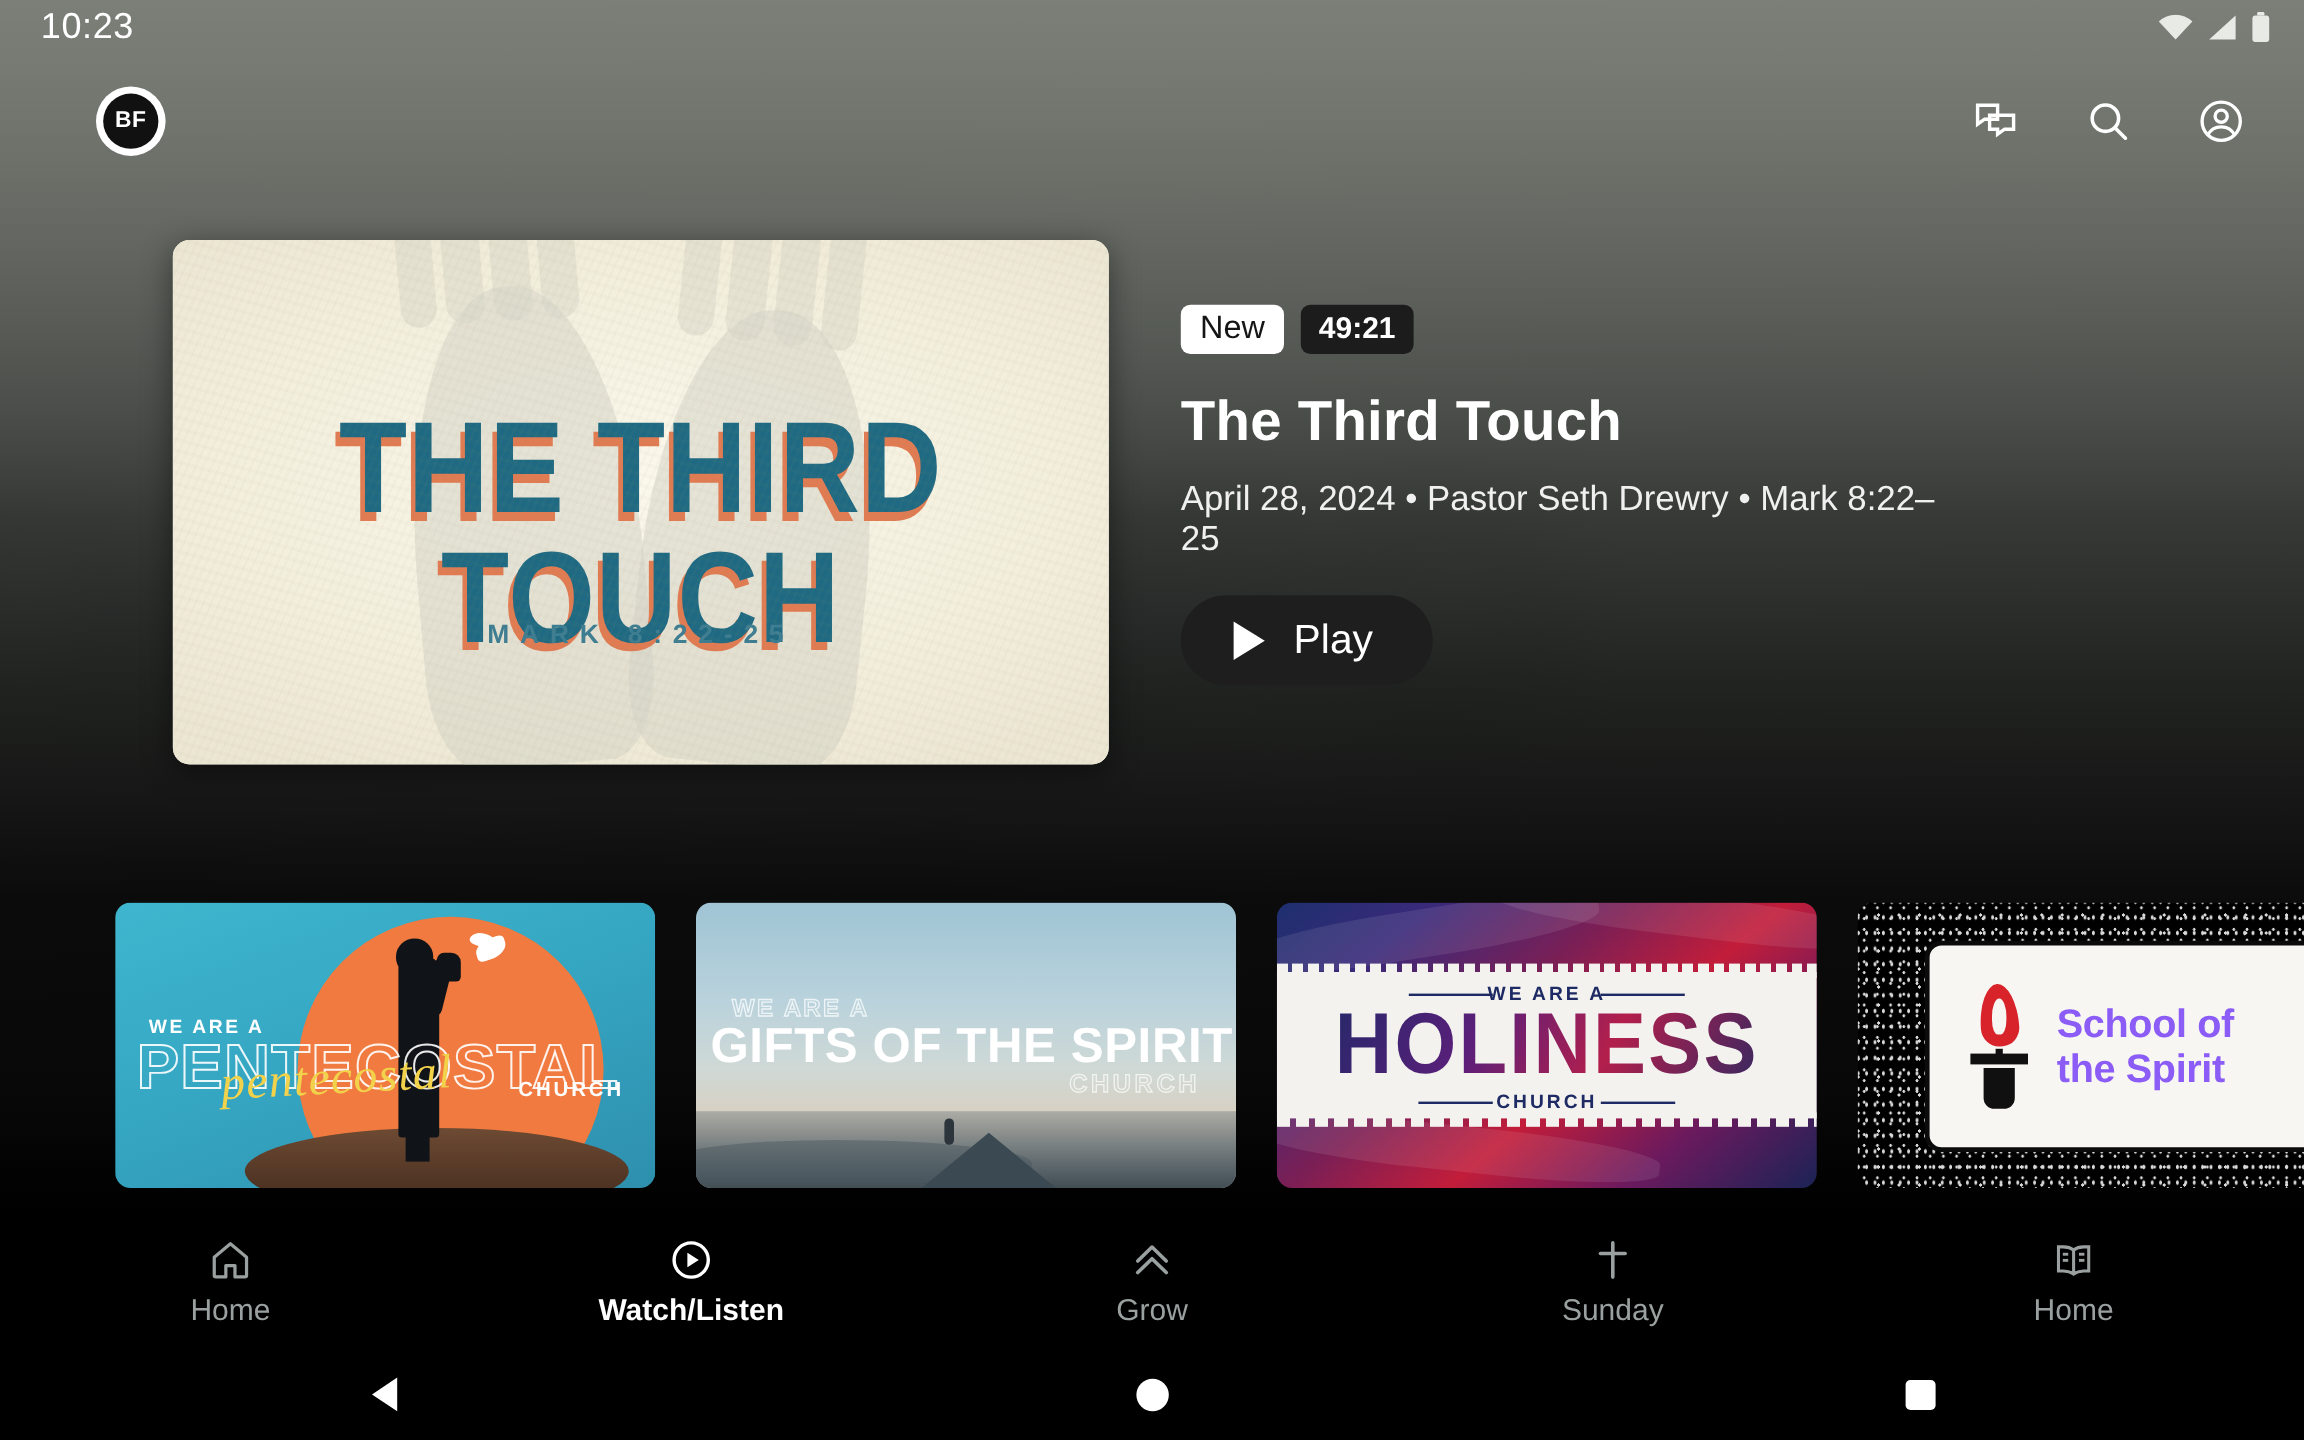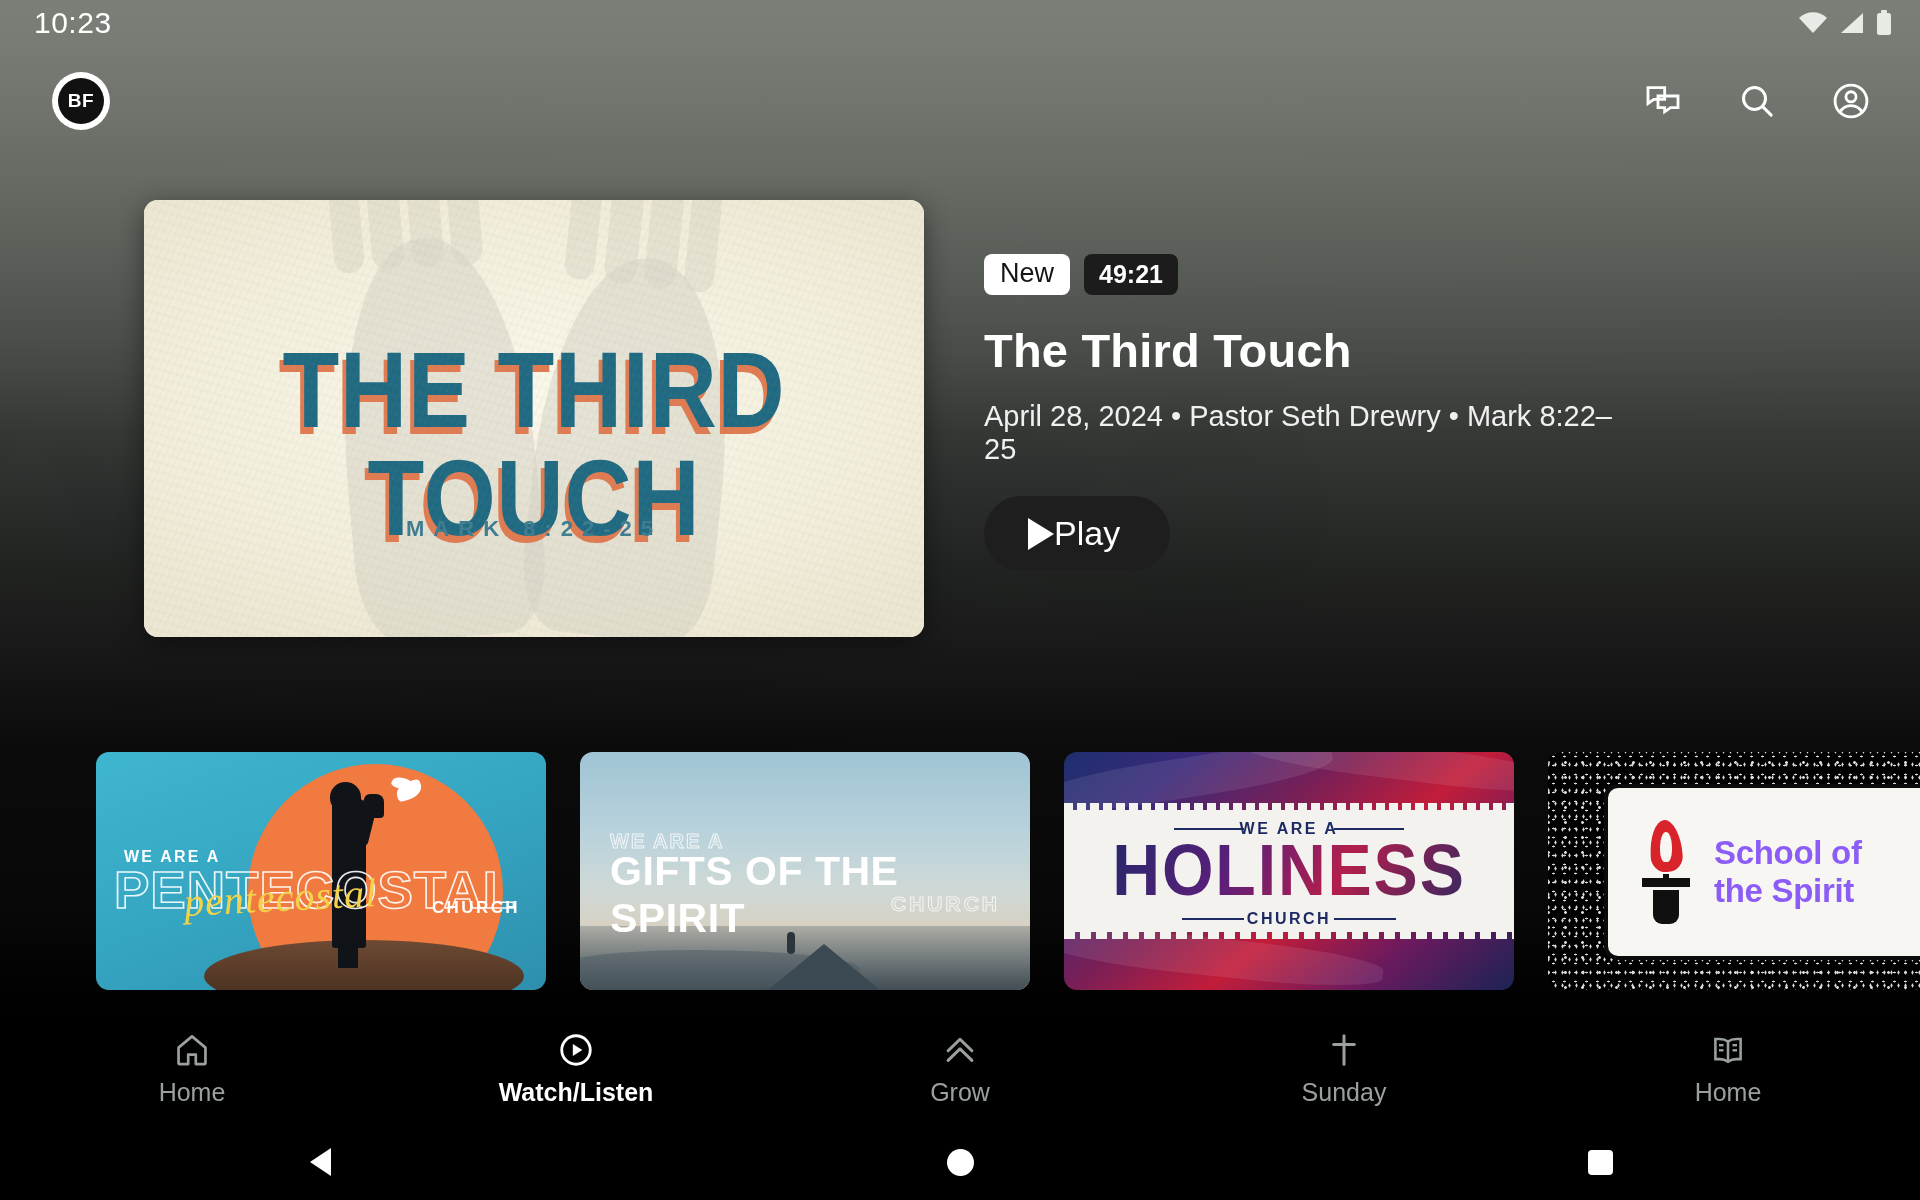--- a/index.html
+++ b/index.html
@@ -67,21 +67,21 @@
     padding:0 28px 0 34px; z-index:40;
   }
   .status-time { color:#fff; font-size:30px; font-weight:400; letter-spacing:.5px; }
   .status-icons { display:flex; align-items:center; gap:11px; }
   .status-icons svg { display:block; }
 
   
   .appbar {
     position:absolute; left:0; top:46px; width:1920px; height:110px;
     display:flex; align-items:center; justify-content:space-between;
-    padding:0 46px 0 52px; z-index:35;
+    padding:0 46px 0 80px; z-index:35;
   }
   .brand-logo {
     width:58px; height:58px; border-radius:50%;
     background:#fff; display:flex; align-items:center; justify-content:center;
     flex:none;
   }
   .brand-logo-inner {
     width:46px; height:46px; border-radius:50%; background:#111;
     display:flex; align-items:center; justify-content:center;
     color:#fff; font-size:19px; font-weight:700; letter-spacing:.5px;
@@ -158,21 +158,21 @@
     padding:8px 15px; border-radius:8px; line-height:1;
   }
   .hero-title {
     color:#fff; font-size:47px; font-weight:700; letter-spacing:.2px;
     margin-bottom:22px;
   }
   .hero-meta {
     color:#f0f0f0; font-size:29px; font-weight:400; margin-bottom:30px;
   }
   .play-btn {
-    display:inline-flex; align-items:center; 
+    display:inline-flex; align-items:center; gap:24px;
     background:#1e1e1e; border:none; border-radius:48px;
     padding:18px 50px 18px 44px; cursor:pointer;
   }
   .play-tri {
     width:0; height:0; border-left:26px solid #fff;
     border-top:16px solid transparent; border-bottom:16px solid transparent;
   }
   .play-label { color:#fff; font-size:34px; font-weight:400; }
 
   
@@ -223,21 +223,21 @@
   .c2-bg { position:absolute; inset:0; background:linear-gradient(180deg,#9fc4d4 0%, #b9d2dc 34%, #cfd9d6 58%, #d9cfc0 76%, #b6bfc0 100%); }
   .c2-ridge { position:absolute; left:0; right:0; bottom:0; height:64px;
     background:linear-gradient(180deg, rgba(86,104,112,.35), rgba(46,58,66,.85)); }
   .c2-ridge2 { position:absolute; left:-20px; bottom:4px; width:300px; height:36px;
     background:rgba(70,86,96,.45); border-radius:50% 60% 0 0; }
   .c2-peak { position:absolute; left:188px; bottom:0; width:0; height:0;
     border-left:56px solid transparent; border-right:56px solid transparent; border-bottom:46px solid #3b4a52; }
   .c2-person { position:absolute; left:207px; bottom:36px; width:8px; height:22px; background:#2b353b; border-radius:4px; }
   .c2-weare { position:absolute; left:30px; top:78px; font-size:20px; font-weight:700; letter-spacing:2px;
     color:transparent; -webkit-text-stroke:1.1px rgba(255,255,255,.75); }
-  .c2-main { position:absolute; left:30px; top:96px; color:#fff; font-size:41px; font-weight:700; letter-spacing:.5px; }
+  .c2-main { position:absolute; left:12px; top:96px; color:#fff; font-size:41px; font-weight:700; letter-spacing:.5px; }
   .c2-church { position:absolute; right:30px; top:140px; font-size:21px; font-weight:700; letter-spacing:3px;
     color:transparent; -webkit-text-stroke:1.1px rgba(255,255,255,.7); }
 
   
   .c3-bg { position:absolute; inset:0;
     background:linear-gradient(140deg,#1d2f6e 0%, #3a2a7a 18%, #7c1f55 40%, #c21d3a 58%, #6b1a5e 78%, #1b2355 100%); }
   .c3-streak { position:absolute; background:rgba(255,255,255,.09); border-radius:40%; }
   .c3-band { position:absolute; left:0; right:0; top:58px; height:122px; background:#f3f2ef; }
   .c3-band::before { content:''; position:absolute; left:0; right:0; top:-7px; height:12px;
     background:repeating-linear-gradient(90deg,#f3f2ef 0 9px, transparent 9px 13px); }

